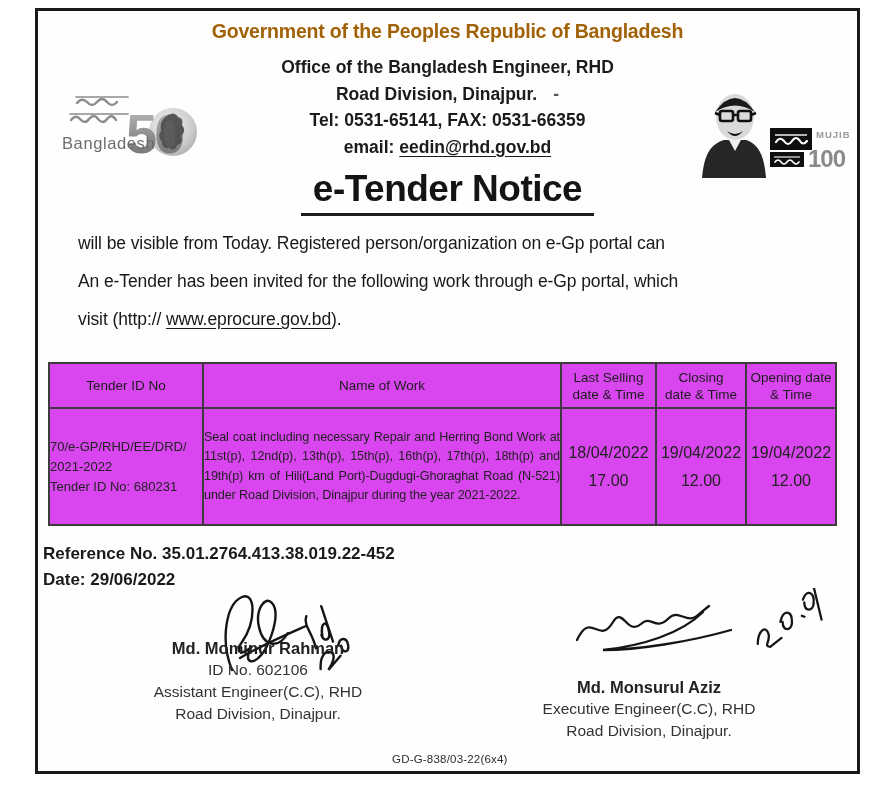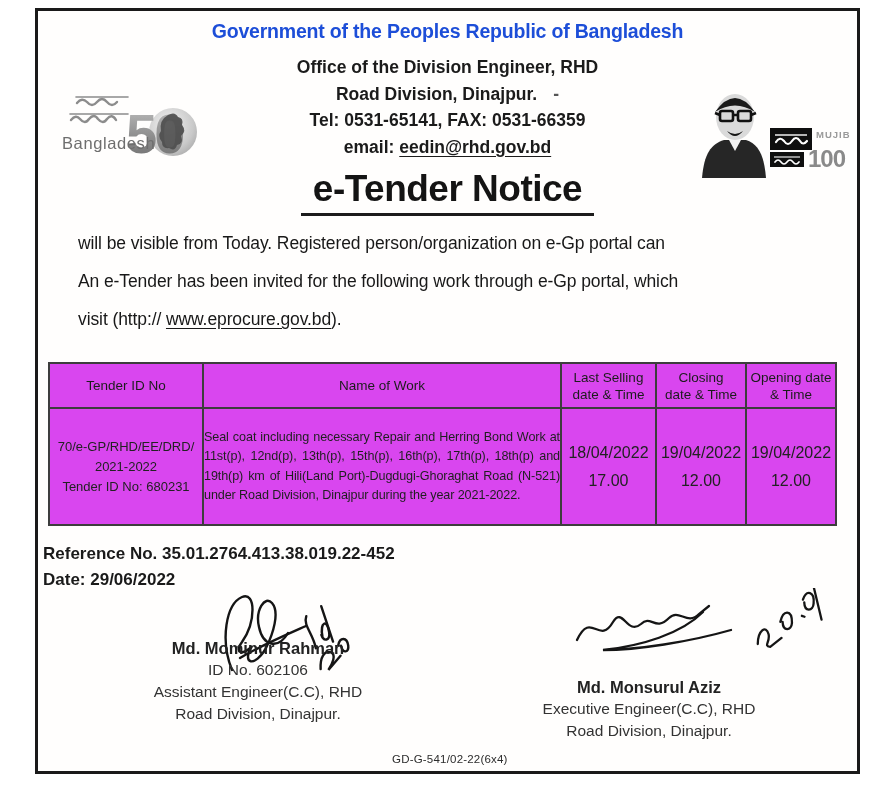--- a/index.html
+++ b/index.html
@@ -1,40 +1,40 @@
 <!DOCTYPE html>
 <html><head>
 <meta charset="utf-8">
 <style>
   html,body{margin:0;padding:0;background:#ffffff;width:872px;height:802px;overflow:hidden;
     font-family:"Liberation Sans","DejaVu Sans",sans-serif;color:#1d1d1d;}
   .page{position:absolute;left:35px;top:8px;width:825px;height:766px;box-sizing:border-box;
     border:3px solid #1a1a1a;background:#fffefd;}
   
   .letterhead{position:absolute;top:9px;left:0;right:0;text-align:center;}
-  .lh1{font-size:19.5px;font-weight:bold;letter-spacing:-0.2px;margin-bottom:11px;color:#1d4ed8;}
+  .lh1{font-size:19.5px;font-weight:bold;letter-spacing:-0.2px;margin-bottom:11px;color:#a16207;}
   .lh2{font-size:17.5px;font-weight:bold;line-height:26.5px;color:#1b1b1b;}
   .lh-mark{color:#555;margin-left:16px;font-weight:bold;}
   .u{text-decoration:underline;text-underline-offset:3px;}
   
   .logo-left{position:absolute;left:22px;top:75px;width:148px;height:100px;}
   .logo-right{position:absolute;left:660px;top:69px;width:165px;height:100px;}
   
   .title-wrap{position:absolute;top:157px;left:0;right:0;text-align:center;}
   .title{display:inline-block;font-size:37px;font-weight:bold;letter-spacing:-0.5px;color:#141414;
     border-bottom:3px solid #1c1c1c;padding:0 12px 3px;}
   
   .intro{position:absolute;top:222px;left:40px;width:786px;}
   .intro-line{height:38px;font-size:17.5px;color:#181818;letter-spacing:-0.1px;white-space:nowrap;}
   
   table.tender{position:absolute;left:10px;top:351px;width:787px;border-collapse:collapse;table-layout:fixed;
     background:#d946ef;}
   table.tender th,table.tender td{border:2px solid #3d3d3d;padding:0;vertical-align:middle;}
   table.tender th{height:43px;font-weight:normal;font-size:13.5px;line-height:17px;color:#1c1c1c;text-align:center;}
-  td.c-id{height:115px;text-align:center;font-size:13px;line-height:20px;color:#222;}
+  td.c-id{height:115px;font-size:13px;line-height:20px;color:#222;}
   td.c-work{vertical-align:top;padding:7px 7px 0 8px;}
   .work-text{font-size:12.6px;line-height:19.5px;color:#1f1f1f;text-align:justify;letter-spacing:-0.1px;}
   td.c-date{text-align:center;font-size:16px;color:#222;}
   .dt2{margin-top:10px;}
   
   .refblock{position:absolute;left:5px;top:530px;font-size:17px;font-weight:600;color:#1a1a1a;line-height:26px;}
   
   .sig-svg{position:absolute;}
   .sig-left-svg{left:172px;top:577px;}
   .sig-right-svg{left:527px;top:577px;}
@@ -46,21 +46,21 @@
   .printcode{position:absolute;left:354px;top:742px;font-size:11.5px;color:#2c2c2c;letter-spacing:0.2px;}
   svg text{font-family:"Liberation Sans","DejaVu Sans",sans-serif;}
 </style>
 </head>
 <body>
 
 <div class="page">
 
   <div class="letterhead">
     <div class="lh1">Government of the Peoples Republic of Bangladesh</div>
-    <div class="lh2">Office of the Division Engineer, RHD</div>
+    <div class="lh2">Office of the Bangladesh Engineer, RHD</div>
     <div class="lh2"><span>Road Division, Dinajpur.</span><span class="lh-mark">-</span></div>
     <div class="lh2">Tel: 0531-65141, FAX: 0531-66359</div>
     <div class="lh2"><span>email: </span><span class="u">eedin@rhd.gov.bd</span></div>
   </div>
 
   <svg class="logo-left" viewBox="0 0 148 100" xmlns="http://www.w3.org/2000/svg">
     <defs>
       <radialGradient id="gsil" cx="40%" cy="35%" r="75%">
         <stop offset="0%" stop-color="#f3f3f3"></stop>
           <stop offset="70%" stop-color="#c9c9c9"></stop>
@@ -217,15 +217,15 @@
     <div class="sig-line">Assistant Engineer(C.C), RHD</div>
     <div class="sig-line">Road Division, Dinajpur.</div>
   </div>
 
   <div class="sigblock sig-right-block">
     <div class="sig-name">Md. Monsurul Aziz</div>
     <div class="sig-line">Executive Engineer(C.C), RHD</div>
     <div class="sig-line">Road Division, Dinajpur.</div>
   </div>
 
-  <div class="printcode">GD-G-541/02-22(6x4)</div>
+  <div class="printcode">GD-G-838/03-22(6x4)</div>
 
 </div>
 
 </body></html>

